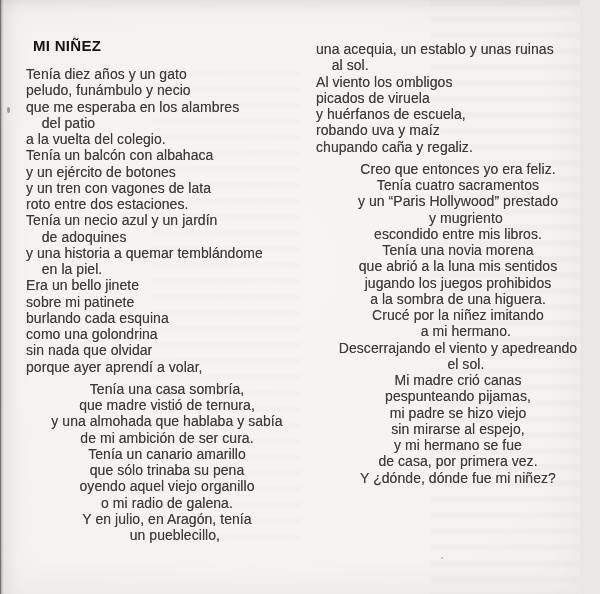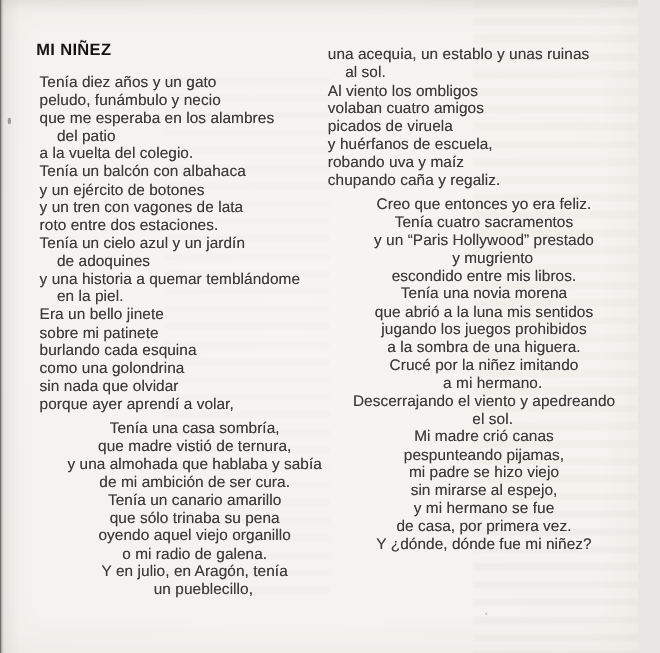--- a/index.html
+++ b/index.html
@@ -68,22 +68,22 @@
     letter-spacing: 0.3px;
     color: var(--title_ink);
   }
   .col {
     position: absolute;
     font-size: 14px;
     line-height: 16.25px;
     letter-spacing: 0.05px;
     text-shadow: 0 0 0.5px rgba(58,58,56,0.55);
   }
-  .col.left  { left: 36px;  top: 66px; width: 282px; }
-  .col.right { left: 298px; top: 41px; width: 284px; }
+  .col.left  { left: 26px;  top: 66px; width: 282px; }
+  .col.right { left: 316px; top: 41px; width: 284px; }
   .stanza { margin: 0; }
   .stanza + .stanza { margin-top: 6px; text-align: center; }
   .line { white-space: pre-wrap; }
 </style>
 </head>
 <body>
 
 <div class="page">
   <div class="spine"></div>
   <div class="bleed"></div>
@@ -98,21 +98,21 @@
       <div class="stanza">
         <div class="line">Tenía diez años y un gato</div>
         <div class="line">peludo, funámbulo y necio</div>
         <div class="line">que me esperaba en los alambres</div>
         <div class="line">    del patio</div>
         <div class="line">a la vuelta del colegio.</div>
         <div class="line">Tenía un balcón con albahaca</div>
         <div class="line">y un ejército de botones</div>
         <div class="line">y un tren con vagones de lata</div>
         <div class="line">roto entre dos estaciones.</div>
-        <div class="line">Tenía un cielo azul y un jardín</div>
+        <div class="line">Tenía un necio azul y un jardín</div>
         <div class="line">    de adoquines</div>
         <div class="line">y una historia a quemar temblándome</div>
         <div class="line">    en la piel.</div>
         <div class="line">Era un bello jinete</div>
         <div class="line">sobre mi patinete</div>
         <div class="line">burlando cada esquina</div>
         <div class="line">como una golondrina</div>
         <div class="line">sin nada que olvidar</div>
         <div class="line">porque ayer aprendí a volar,</div>
       </div>
@@ -128,21 +128,20 @@
         <div class="line">Y en julio, en Aragón, tenía</div>
         <div class="line">    un pueblecillo,</div>
       </div>
     </div>
 
   <div class="col right">
       <div class="stanza">
         <div class="line">una acequia, un establo y unas ruinas</div>
         <div class="line">    al sol.</div>
         <div class="line">Al viento los ombligos</div>
-        <div class="line">volaban cuatro amigos</div>
         <div class="line">picados de viruela</div>
         <div class="line">y huérfanos de escuela,</div>
         <div class="line">robando uva y maíz</div>
         <div class="line">chupando caña y regaliz.</div>
       </div>
       <div class="stanza">
         <div class="line">Creo que entonces yo era feliz.</div>
         <div class="line">Tenía cuatro sacramentos</div>
         <div class="line">y un “Paris Hollywood” prestado</div>
         <div class="line">    y mugriento</div>

